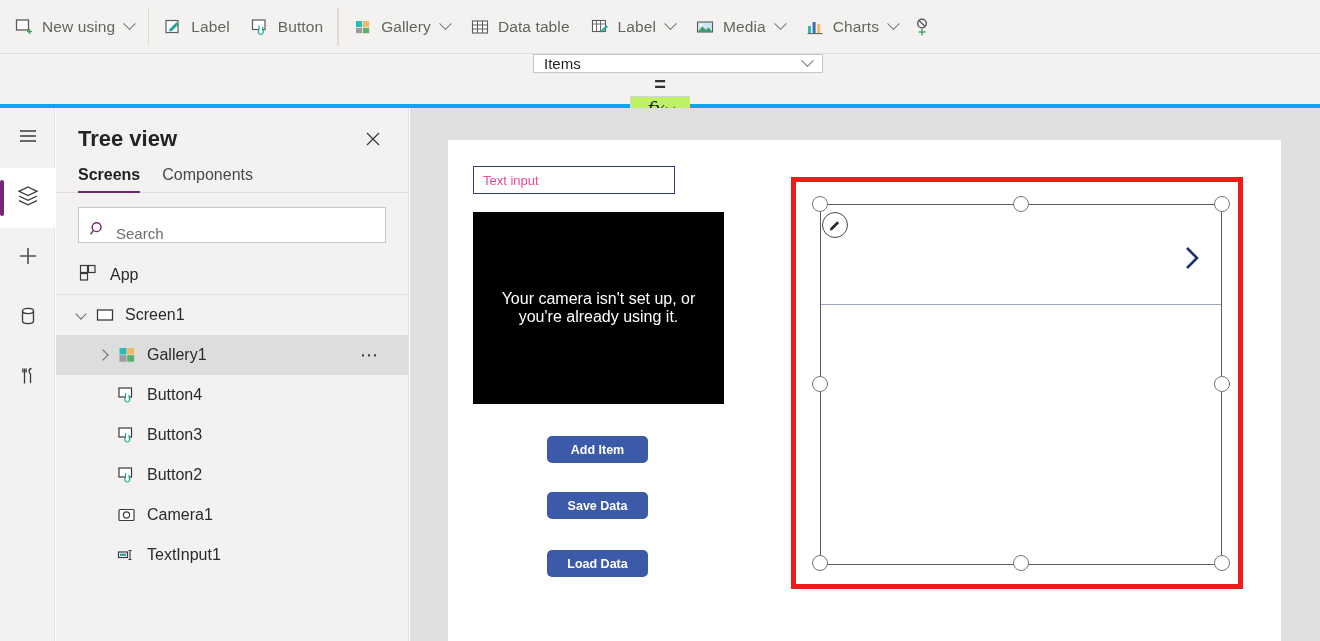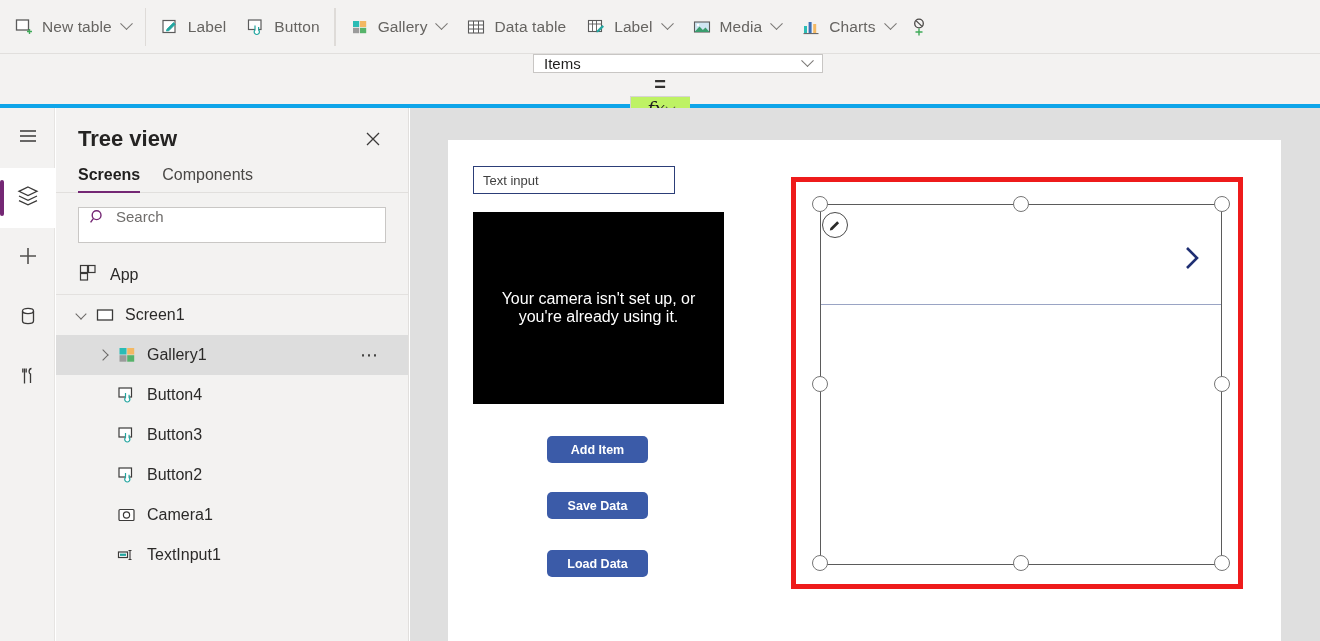--- a/index.html
+++ b/index.html
@@ -215,21 +215,21 @@
     left: 0; right: 0; bottom: -1px;
     height: 2.5px;
     background: #742774;
   }
   .tv-searchwrap { padding: 14px 22px 12px 22px; }
   .tv-search {
     height: 36px;
     background: #ffffff;
     border: 1px solid #c9c7c5;
     display: flex;
-    align-items: flex-start;
+    align-items: flex-end;
     gap: 9px;
     padding: 0 10px;
     cursor: text;
   }
   .tv-search .ph {
     font-size: 15px;
     color: #6f6d6b;
   }
   .tv-approw {
     display: flex;
@@ -308,21 +308,21 @@
   .ctl-textinput {
     position: absolute;
     left: 25px; top: 26px;
     width: 202px; height: 28px;
     background: #ffffff;
     border: 1.6px solid #2c3e78;
     display: flex;
     align-items: center;
     padding-left: 9px;
     font-size: 13px;
-    color: #404040;
+    color: #ec4899;
     cursor: text;
   }
   .ctl-camera {
     position: absolute;
     left: 25px; top: 72px;
     width: 251px; height: 192px;
     background: #000000;
     display: flex;
     align-items: center;
     justify-content: center;
@@ -405,21 +405,21 @@
   <div class="toolbar">
 
     <div class="tb-group">
       <div class="tb-item">
         <span class="tb-ico">
           <svg width="20" height="20" viewBox="0 0 20 20">
             <rect x="2.5" y="3" width="12" height="10" fill="#fff" stroke="#5b5b5b" stroke-width="1.3"></rect>
             <path d="M13 14.5h5M15.5 12v5" stroke="#3faa58" stroke-width="1.4"></path>
           </svg>
         </span>
-        <span class="tb-label">New table</span>
+        <span class="tb-label">New using</span>
         <i class="caret"></i>
       </div>
     </div>
 
     <div class="tb-sep"></div>
 
     <div class="tb-group">
       <div class="tb-item">
         <span class="tb-ico">
           <svg width="20" height="20" viewBox="0 0 20 20">

